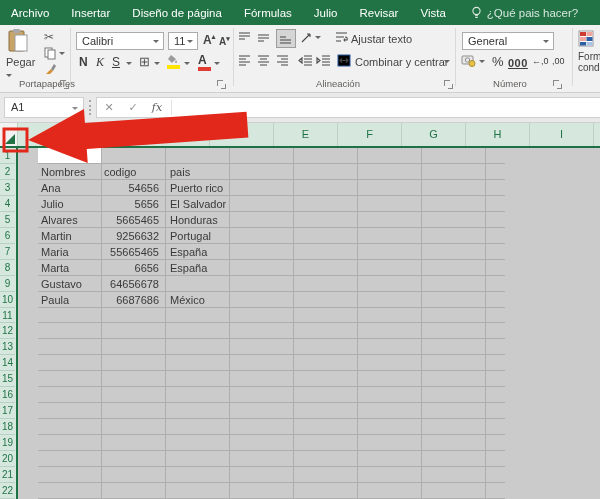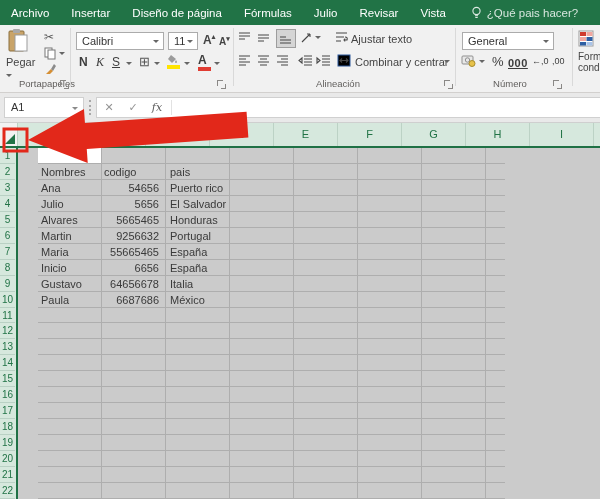--- a/index.html
+++ b/index.html
@@ -335,26 +335,25 @@
       <span class="cell c" style="--r:4">El Salvador</span>
       <span class="cell a" style="--r:5">Alvares</span>
       <span class="cell b" style="--r:5">5665465</span>
       <span class="cell c" style="--r:5">Honduras</span>
       <span class="cell a" style="--r:6">Martin</span>
       <span class="cell b" style="--r:6">9256632</span>
       <span class="cell c" style="--r:6">Portugal</span>
       <span class="cell a" style="--r:7">Maria</span>
       <span class="cell b" style="--r:7">55665465</span>
       <span class="cell c" style="--r:7">España</span>
-      <span class="cell a" style="--r:8">Inicio</span>
+      <span class="cell a" style="--r:8">Marta</span>
       <span class="cell b" style="--r:8">6656</span>
       <span class="cell c" style="--r:8">España</span>
       <span class="cell a" style="--r:9">Gustavo</span>
       <span class="cell b" style="--r:9">64656678</span>
-      <span class="cell c" style="--r:9">Italia</span>
       <span class="cell a" style="--r:10">Paula</span>
       <span class="cell b" style="--r:10">6687686</span>
       <span class="cell c" style="--r:10">México</span>
     </div>
   </div>
 
   <svg class="annot" width="600" height="499" viewBox="0 0 600 499">
     <rect x="4" y="129" width="23" height="22" fill="none" stroke="#e2281a" stroke-width="3"></rect>
     <g transform="rotate(-4 28 140)">
       <polygon points="28,140 86,113 86,127 248,127 248,153 86,153 86,167" fill="#e2281a"></polygon>

